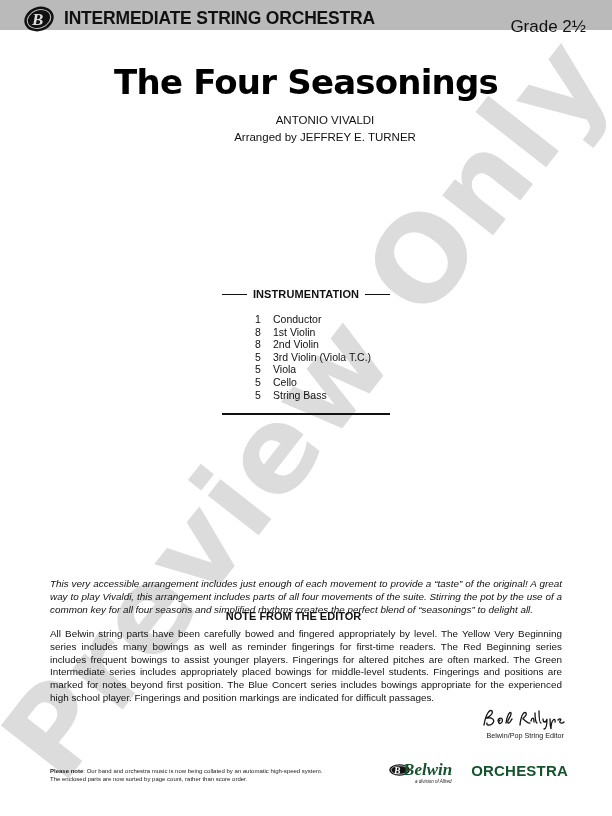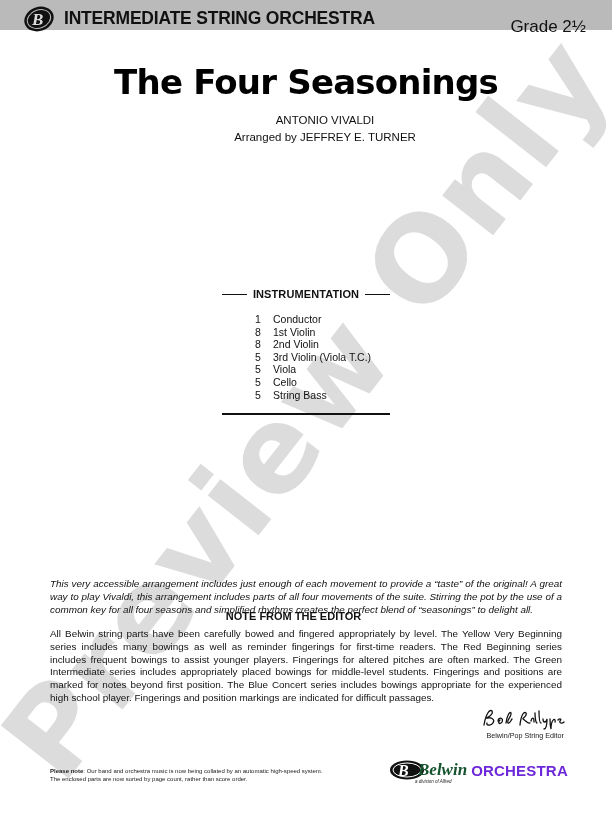--- a/index.html
+++ b/index.html
@@ -75,21 +75,21 @@
     position: absolute; left: 388px; top: 755px; width: 180px; height: 30px;
     display: flex; align-items: center;
   }
   .pub-oval { width: 38px; height: 22px; }
   .pub-name {
     font-family: "Liberation Serif", serif; font-style: italic; font-weight: bold;
     font-size: 17px; margin-left: -8px; color: #14532d;
   }
   .pub-orch {
     font-family: "Liberation Sans", sans-serif; font-weight: bold; font-size: 15px;
-    margin-left: 4px; color: #6d28d9; letter-spacing: 0.2px;
+    margin-left: 19px; color: #14532d; letter-spacing: 0.2px;
   }
   .pub-sub {
     position: absolute; left: 415px; top: 779px; font-size: 4.5px; font-style: italic; color: #222;
   }
 </style>
 </head>
 <body>
 
 <div class="header-bar"></div>
 <svg class="series-logo" viewBox="0 0 34 30">

